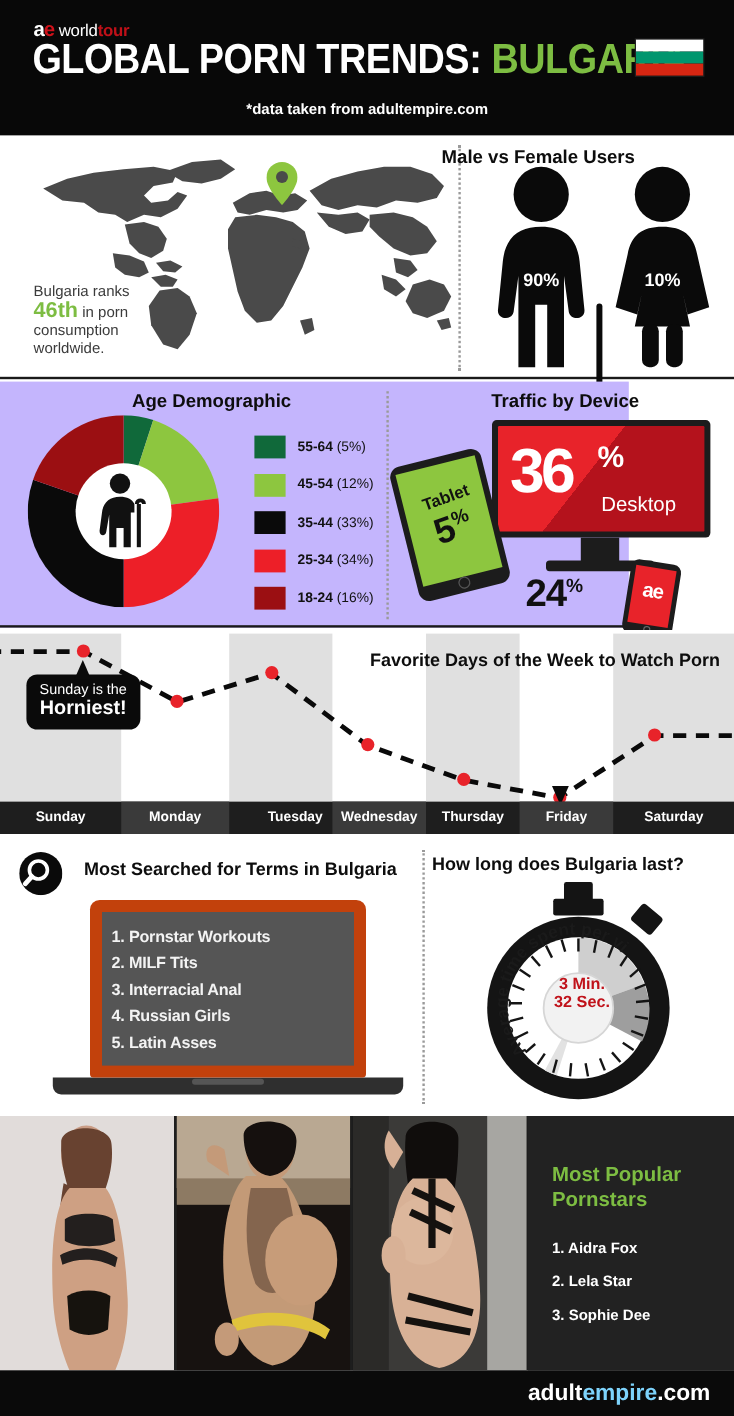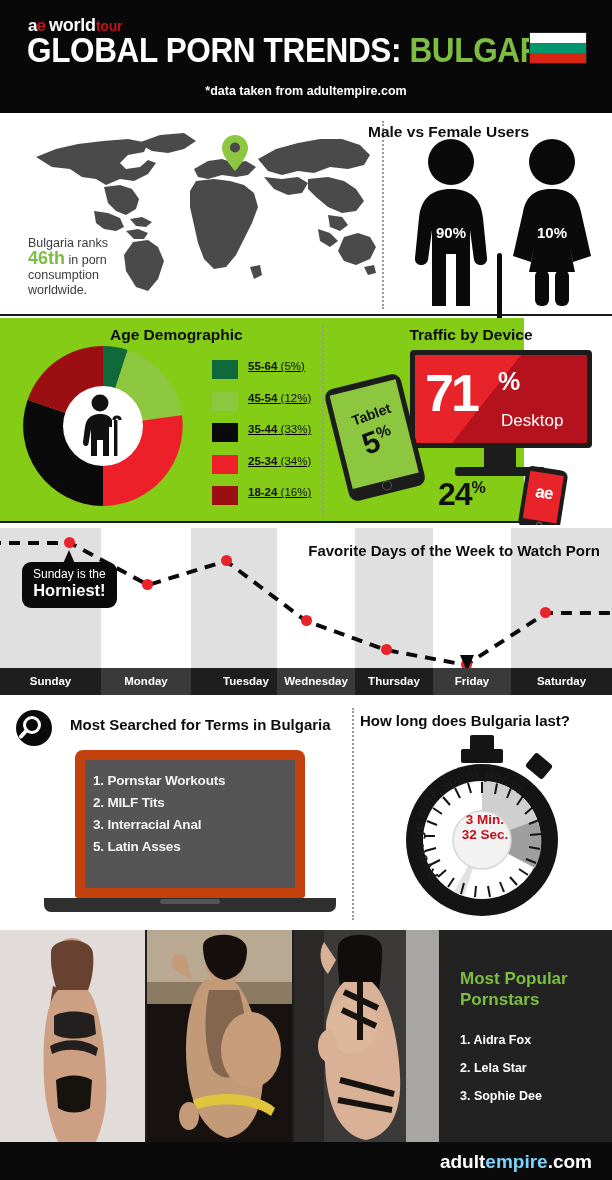--- a/index.html
+++ b/index.html
@@ -12,21 +12,21 @@
   #page { position: relative; width: 612px; height: 1180px; background: #fff; }
 
   
   .header {
     position: absolute; left: 0; top: 0; width: 612px; height: 113px;
     background: #080808;
   }
   .logo { position: absolute; left: 28px; top: 15px; font-size: 15px; font-weight: bold; letter-spacing: -0.2px; }
   .logo .ae { color: #ffffff; font-weight: 900; font-size: 17px; letter-spacing: -1px; }
   .logo .ae .e { color: #d0121a; }
-  .logo .world { color: #ffffff; font-weight: bold; font-size: 18px; }
+  .logo .world { color: #ffffff; font-weight: normal; font-size: 14px; }
   .logo .tour { color: #c01018; font-weight: bold; font-size: 14px; }
 
   .main-title {
     position: absolute; left: 27px; top: 30px;
     font-size: 35px; font-weight: 900; color: #ffffff;
     letter-spacing: -0.4px; font-stretch: condensed;
     transform: scaleX(0.90); transform-origin: left center;
     white-space: nowrap;
   }
   .main-title .country { color: #7dbd42; }
@@ -64,30 +64,30 @@
   }
   .figure { position: absolute; }
   .gender-sep {
     position: absolute; left: 497px; top: 145px; width: 5px; height: 150px;
     background: #0a0a0a; border-radius: 3px;
   }
 
   
   .sec-age {
     position: absolute; left: 0; top: 318px; width: 524px; height: 205px;
-    background: #84cc16; border-bottom: 2px solid #1a1a1a;
+    background: #c4b5fd; border-bottom: 2px solid #1a1a1a;
   }
   .age-title {
     position: absolute; left: 110px; top: 8px; font-size: 15.5px; font-weight: 900; color: #0d0d0d;
   }
   .donut { position: absolute; left: 23px; top: 28px; width: 160px; height: 160px; }
   .elder { position: absolute; left: 74px; top: 76px; width: 60px; height: 64px; }
 
   .legend { position: absolute; left: 212px; top: 42px; }
-  .legend-row { display: flex; height: 25px; margin-bottom: 6.5px; text-decoration: underline; }
+  .legend-row { display: flex; align-items: center; height: 25px; margin-bottom: 6.5px; }
   .legend-sw { width: 26px; height: 19px; margin-right: 10px; }
   .legend-lb { font-size: 11.5px; color: #111; }
   .legend-lb b { font-weight: 900; }
 
   .dev-title {
     position: absolute; left: 330px; top: 8px; width: 282px; text-align: center;
     font-size: 15.5px; font-weight: 900; color: #0d0d0d;
   }
   .monitor {
     position: absolute; left: 410px; top: 32px; width: 182px; height: 98px;
@@ -353,21 +353,21 @@
         <span class="legend-lb"><b>18-24</b><span> (16%)</span></span>
       </div>
     </div>
 
     <div class="dev-title">Traffic by Device</div>
 
     <div class="monitor-neck"></div>
     <div class="monitor-base"></div>
     <div class="monitor">
       <div class="screen">
-        <span class="pct71">71</span>
+        <span class="pct71">36</span>
         <span class="pct71-sym">%</span>
         <span class="desktop-lb">Desktop</span>
       </div>
     </div>
 
     <div class="tablet">
       <div class="tablet-screen">
         <div class="tablet-lb">Tablet</div>
         <div class="tablet-pct"><span>5</span><sup>%</sup></div>
       </div>
@@ -436,20 +436,21 @@
   </svg>
   <div class="search-head">Most Searched for Terms in Bulgaria</div>
 
   <div class="laptop-base"></div>
   <div class="laptop-notch"></div>
   <div class="laptop-body">
     <div class="laptop-screen">
       <div class="term">1. Pornstar Workouts</div>
       <div class="term">2. MILF Tits</div>
       <div class="term">3. Interracial Anal</div>
+      <div class="term">4. Russian Girls</div>
       <div class="term">5. Latin Asses</div>
     </div>
   </div>
 
   <div class="watch-head">How long does Bulgaria last?</div>
 
   <svg class="stopwatch" viewBox="0 0 180 185">
     <rect x="78" y="0" width="24" height="20" rx="2" fill="#141414"></rect>
     <rect x="69" y="14" width="42" height="14" rx="2" fill="#141414"></rect>
     <rect x="136" y="22" width="22" height="18" rx="3" fill="#141414" transform="rotate(40 147 31)"></rect>

